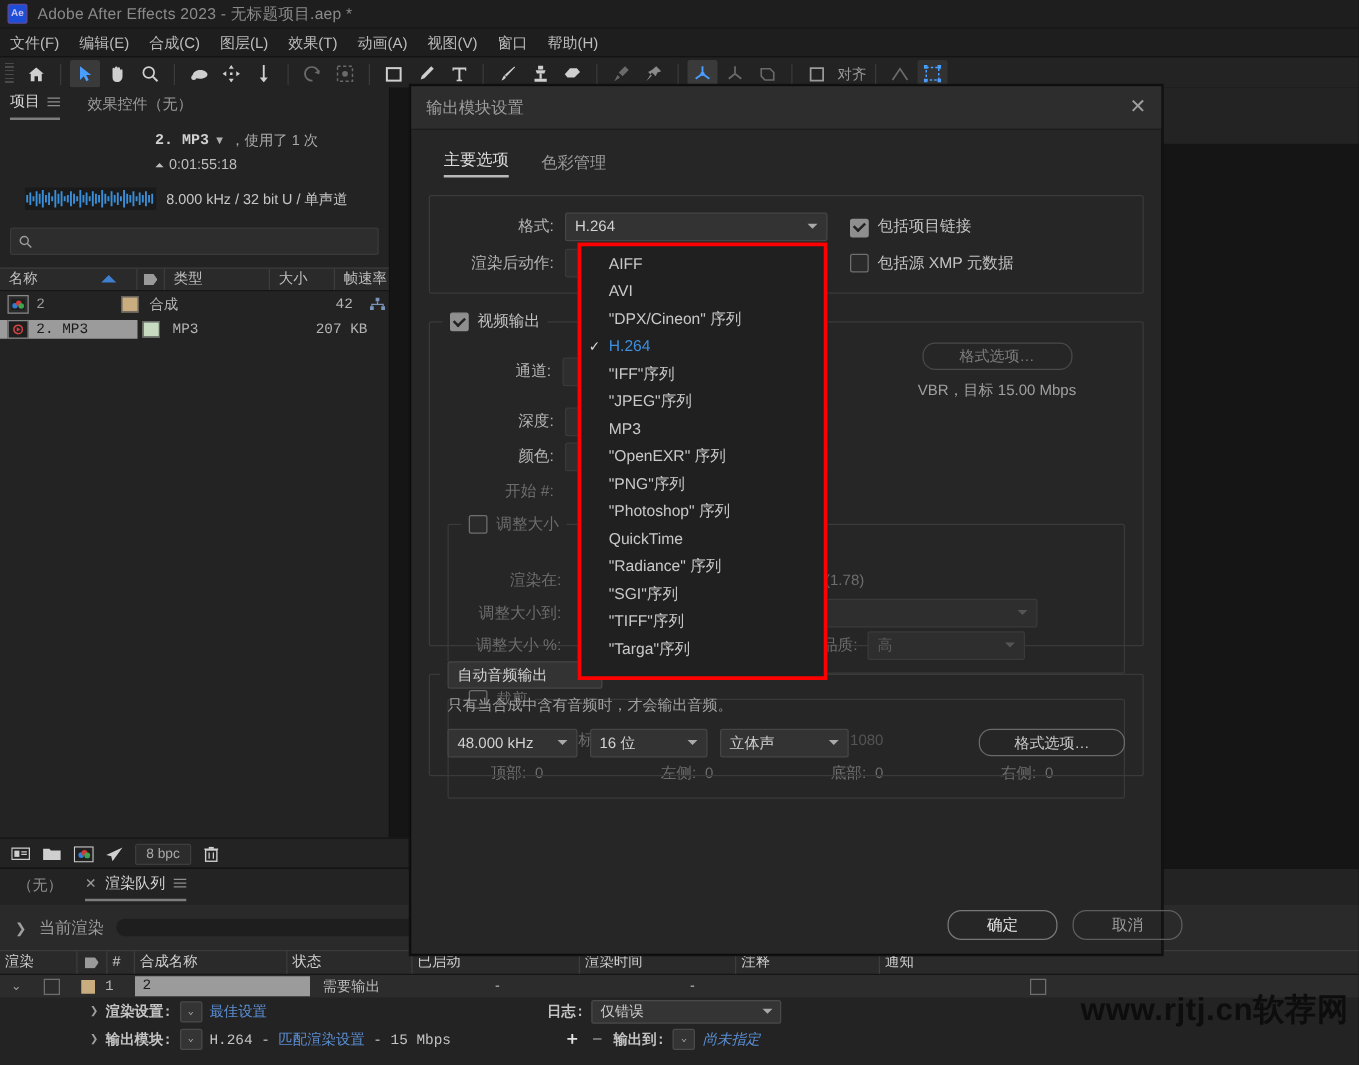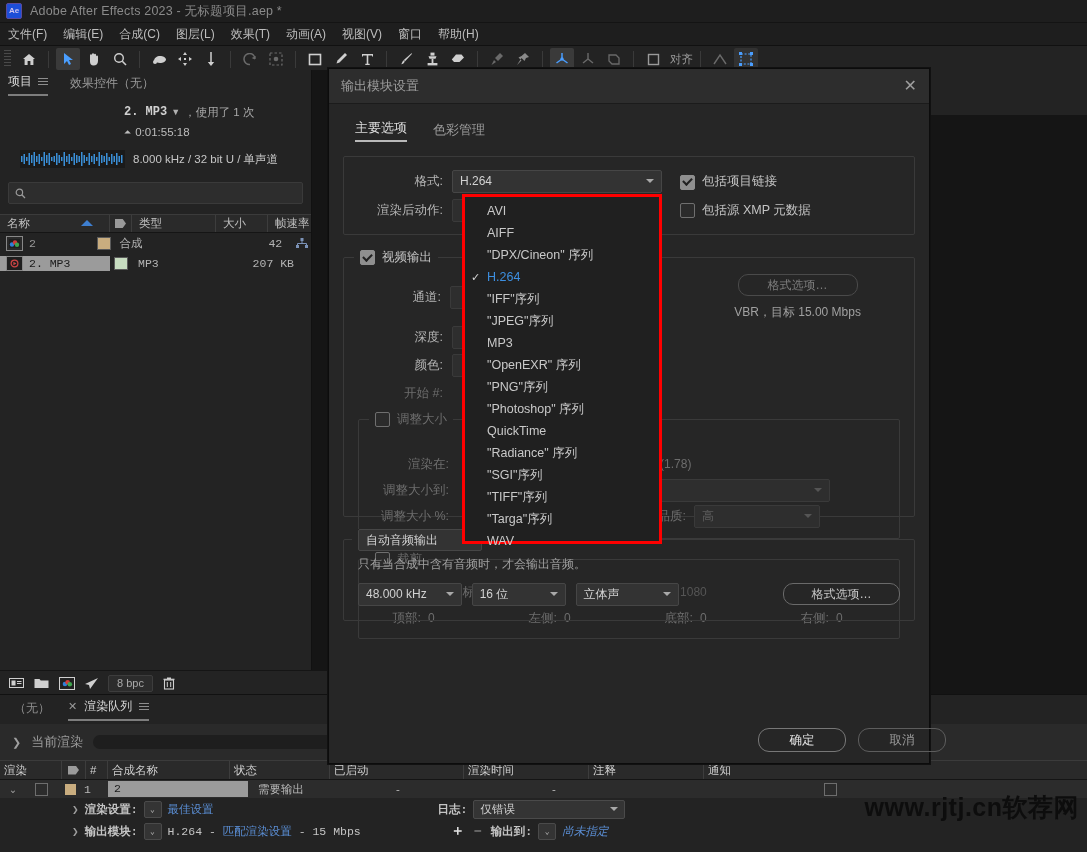--- a/index.html
+++ b/index.html
@@ -755,34 +755,33 @@
 
     </div>
 
     <div class="dlg-footer">
       <div class="btn">确定</div>
       <div class="btn secondary">取消</div>
     </div>
   </div>
 
   <div class="dropdown">
+    <div class="dd-item">AIFF</div>
     <div class="dd-item">AVI</div>
-    <div class="dd-item">AIFF</div>
     <div class="dd-item">"DPX/Cineon" 序列</div>
     <div class="dd-item current">
       <span class="dd-check">✓</span>
       <span>H.264</span>
     </div>
     <div class="dd-item">"IFF"序列</div>
     <div class="dd-item">"JPEG"序列</div>
     <div class="dd-item">MP3</div>
     <div class="dd-item">"OpenEXR" 序列</div>
     <div class="dd-item">"PNG"序列</div>
     <div class="dd-item">"Photoshop" 序列</div>
     <div class="dd-item">QuickTime</div>
     <div class="dd-item">"Radiance" 序列</div>
     <div class="dd-item">"SGI"序列</div>
     <div class="dd-item">"TIFF"序列</div>
     <div class="dd-item">"Targa"序列</div>
-    <div class="dd-item">WAV</div>
   </div>
 
 </div>
 
 </body></html>

